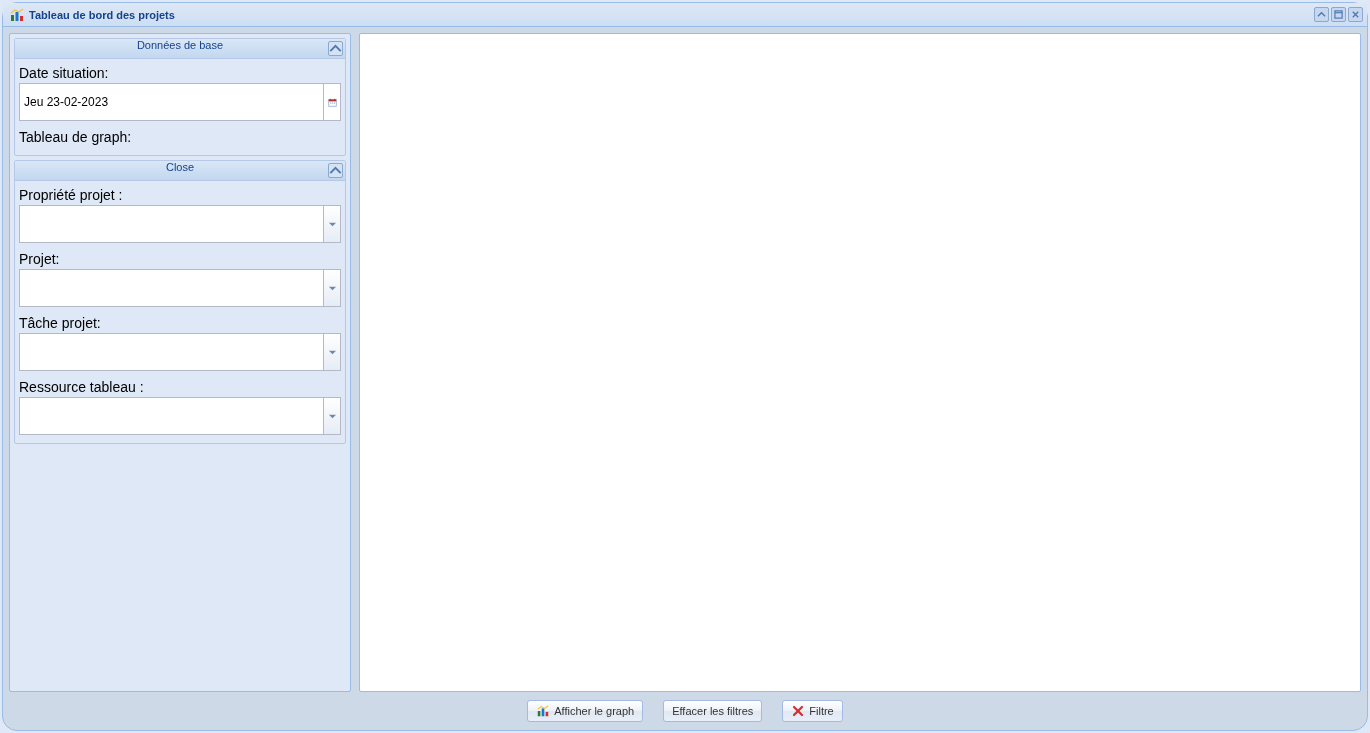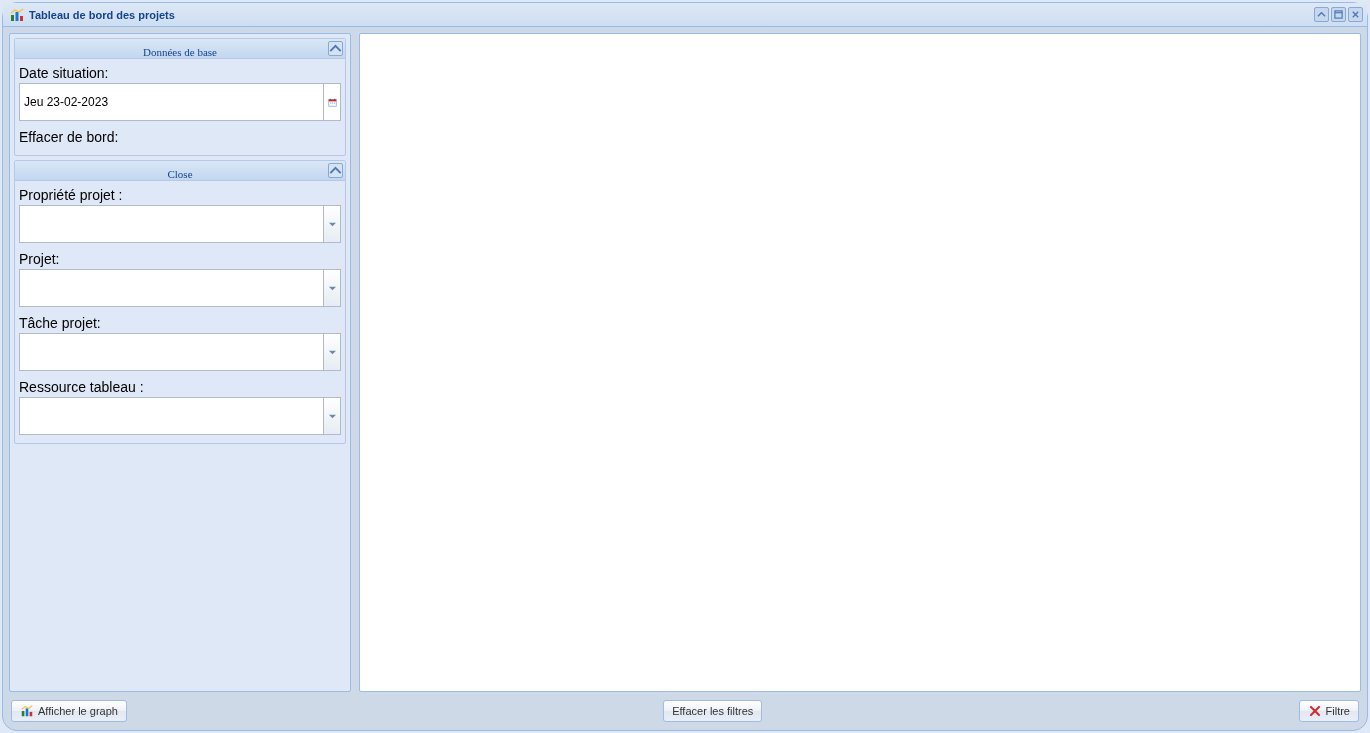--- a/index.html
+++ b/index.html
@@ -86,24 +86,23 @@
     border-radius: 2px;
     background: #dfe8f6;
   }
   .fieldset-header {
     height: 20px;
     background: linear-gradient(#dae7f6, #c2d7f0);
     border-bottom: 1px solid #b5c8e8;
     color: #15428b;
     font-size: 11px;
     display: flex;
-    align-items: flex-end;
+    align-items: flex-start;
     justify-content: center;
     position: relative;
-    font-family: Liberation Serif, serif;
   }
   .fieldset-header .collapse-tool {
     position: absolute;
     right: 2px; top: 2px;
     width: 15px; height: 15px;
     border: 1px solid #8ba8cf;
     border-radius: 2px;
     background: #d4e2f4;
     display: inline-flex;
     align-items: center; justify-content: center;
@@ -151,22 +150,22 @@
   .trigger svg { width: 9px; height: 9px; }
   .datefield .trigger.cal {
     width: 17px;
     background: #fff;
     border-left: 1px solid #b5b8c8;
   }
   .footer {
     height: 26px;
     display: flex;
     align-items: center;
-    justify-content: space-between;
-    gap: 6px;
+    justify-content: center;
+    gap: 20px;
     padding: 0 2px;
   }
   .btn {
     height: 22px;
     padding: 0 8px;
     background: linear-gradient(#ffffff, #eef2f8 48%, #e1e8f3 52%, #e9eff8);
     border: 1px solid #a3bae9;
     border-radius: 3px;
     color: #333;
     font-family: inherit;
@@ -241,21 +240,21 @@
                       <line x1="3" y1="1" x2="3" y2="3" stroke="#444" stroke-width="1"></line>
                       <line x1="9" y1="1" x2="9" y2="3" stroke="#444" stroke-width="1"></line>
                       <rect x="3" y="6" width="1.5" height="1.5" fill="#8ba8cf"></rect>
                       <rect x="5.5" y="6" width="1.5" height="1.5" fill="#8ba8cf"></rect>
                       <rect x="8" y="6" width="1.5" height="1.5" fill="#8ba8cf"></rect>
                     </svg>
                 </span>
               </div>
             </div>
             <div class="form-row">
-              <label class="form-label">Effacer de bord:</label>
+              <label class="form-label">Tableau de graph:</label>
             </div>
           </div>
         </div>
 
         <div class="fieldset">
           <div class="fieldset-header">
             <span>Close</span>
             <span class="collapse-tool">
               <svg viewBox="0 0 10 10">
                   <path d="M1 7 L5 3 L9 7" fill="none" stroke="currentColor" stroke-width="1.5"></path>

